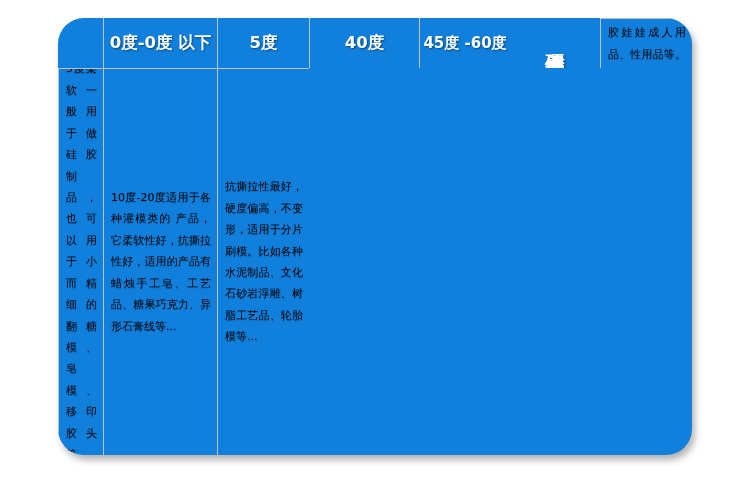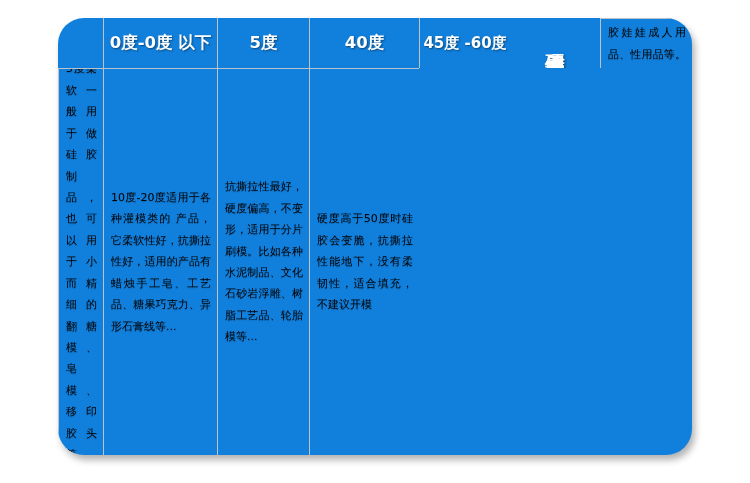--- a/index.html
+++ b/index.html
@@ -157,20 +157,17 @@
 
       <div class="cell body-cell vline hline">
         <div class="ctext">10度-20度适用于各种灌模类的 产品，它柔软性好，抗撕拉性好，适用的产品有蜡烛手工皂、工艺品、糖果巧克力、异形石膏线等...</div>
       </div>
 
       <div class="cell body-cell vline hline">
         <div class="ctext">抗撕拉性最好，硬度偏高，不变形，适用于分片刷模。比如各种水泥制品、文化石砂岩浮雕、树脂工艺品、轮胎模等...</div>
       </div>
 
 
-      <div class="cell body-cell vline hline">
-        <div class="ctext">硬度高于50度时硅胶会变脆，抗撕拉性能地下，没有柔韧性，适合填充，不建议开模</div>
-      </div>
 
     </div>
   </div>
 
 </div>
 
 </body></html>

